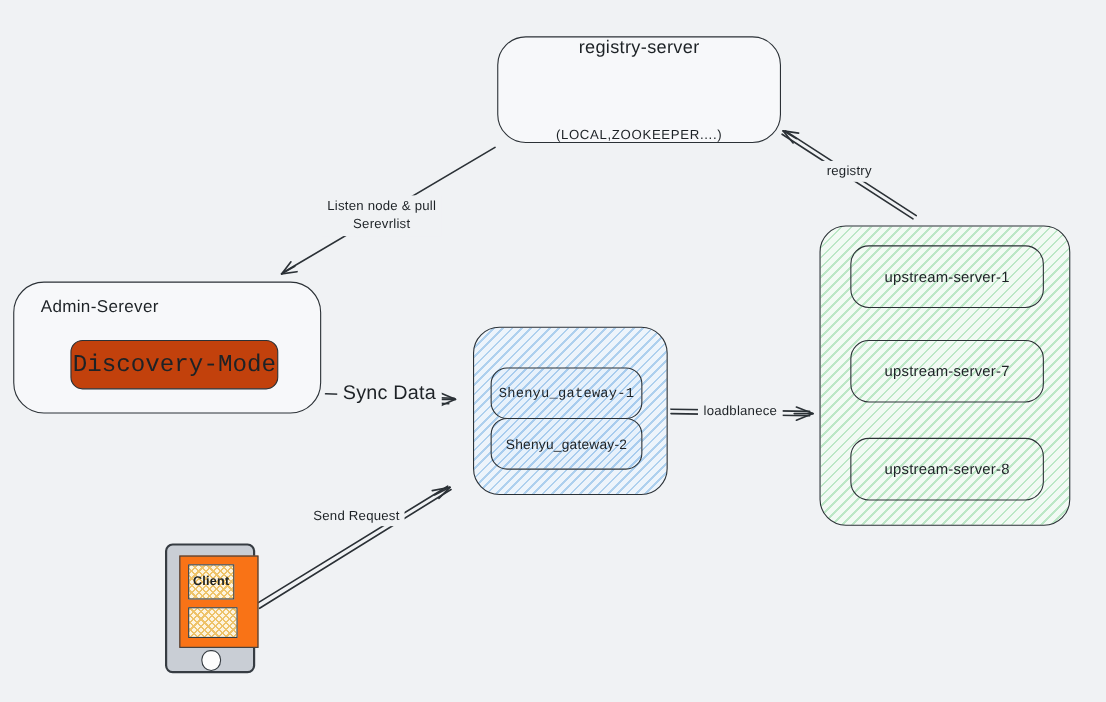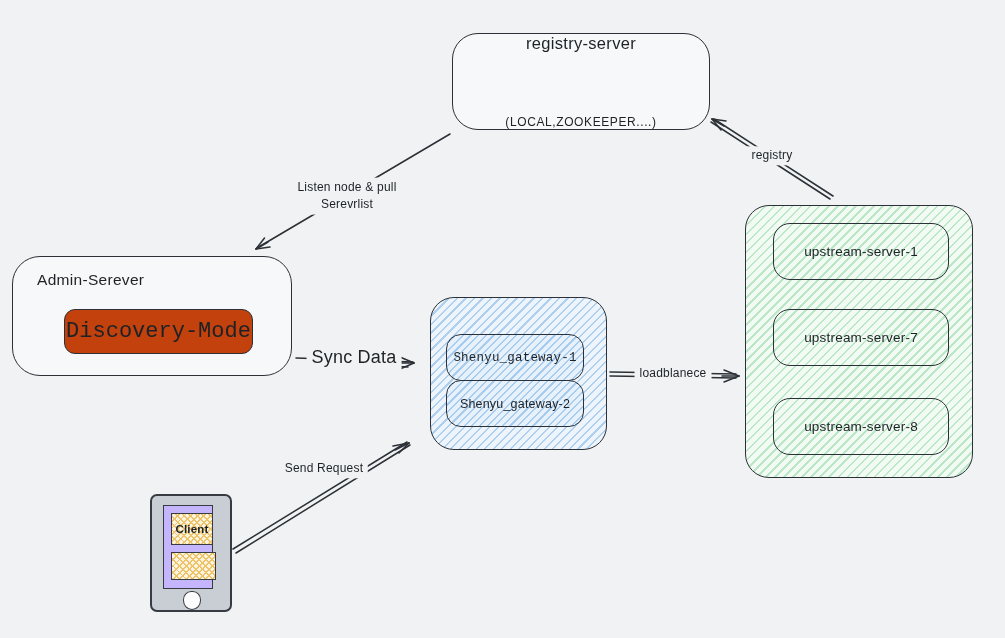--- a/index.html
+++ b/index.html
@@ -104,22 +104,22 @@
   .upstream-item.u2{top:103px;}
   .upstream-item.u3{top:192px;}
   
   .phone{
     position:absolute;left:150px;top:494px;width:82px;height:118px;
     background:#c9ced5;
     border:2px solid #363c42;border-radius:7px;
     box-sizing:border-box;
   }
   .phone-screen{
-    position:absolute;left:11px;top:9px;width:50px;height:84px;
-    background:#c4b5fd;border:1.6px solid #363c42;
+    position:absolute;left:11px;top:9px;width:72px;height:84px;
+    background:#f97316;border:1.6px solid #363c42;
     box-sizing:border-box;
   }
   .hatch-orange{
     background-color:var(--orange-bg);
     background-image:
       repeating-linear-gradient(45deg, var(--orange-line) 0 1.4px, rgba(255,255,255,0) 1.4px 4.6px),
       repeating-linear-gradient(135deg, var(--orange-line) 0 1.4px, rgba(255,255,255,0) 1.4px 4.6px);
   }
   .client-chip{
     position:absolute;left:7px;top:7px;width:42px;height:32px;

